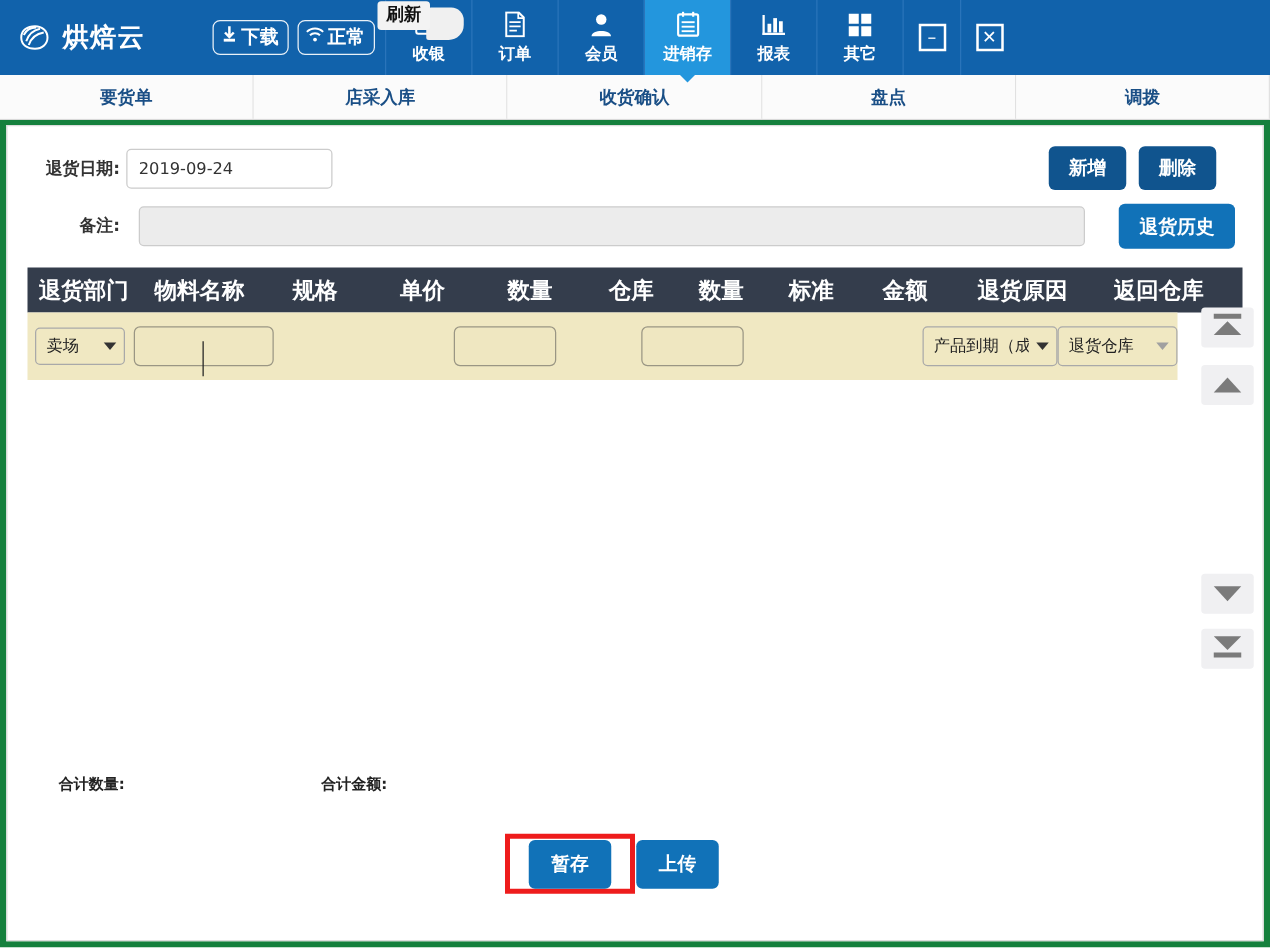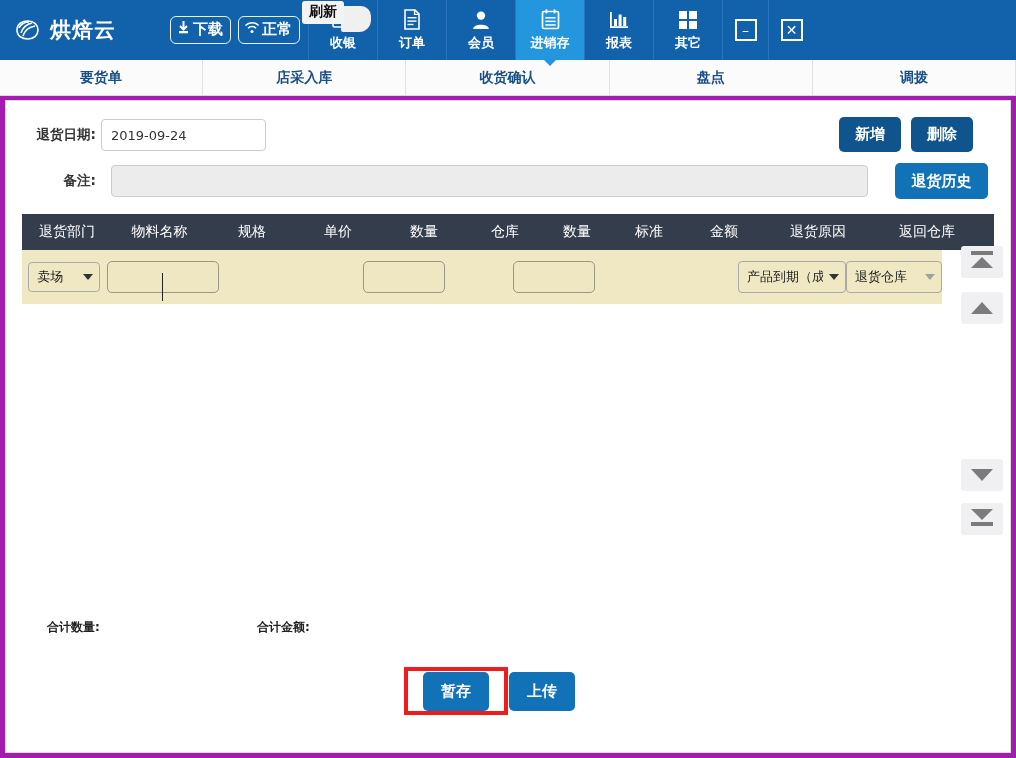--- a/index.html
+++ b/index.html
@@ -152,21 +152,21 @@
     color: #1a4f86;
     background: #fbfbfb;
     border-right: 1px solid #e1e1e1;
   }
   .subtab.active { background: #1172b8; color: #ffffff; border-right: none; }
 
   
   .page {
     position: relative;
     height: 662px;
-    background: #a21caf;
+    background: #15803d;
     padding: 4px 5px 5px 5px;
   }
   .card {
     position: relative;
     width: 100%; height: 100%;
     background: #ffffff;
     border: 1px solid #dcdcdc;
   }
 
   .formrow { display: flex; align-items: center; }
@@ -205,22 +205,22 @@
   .thead {
     position: absolute;
     left: 16px; top: 113px;
     width: 972px; height: 36px;
     background: #343d4c;
     display: flex;
     align-items: center;
   }
   .th {
     color: #ffffff;
-    font-size: 14px;
-    font-weight: normal;
+    font-size: 18px;
+    font-weight: bold;
     text-align: center;
     white-space: nowrap;
   }
   .trow {
     position: absolute;
     left: 16px; top: 149px;
     width: 920px; height: 54px;
     background: #f0e8c2;
     display: flex;
     align-items: center;

